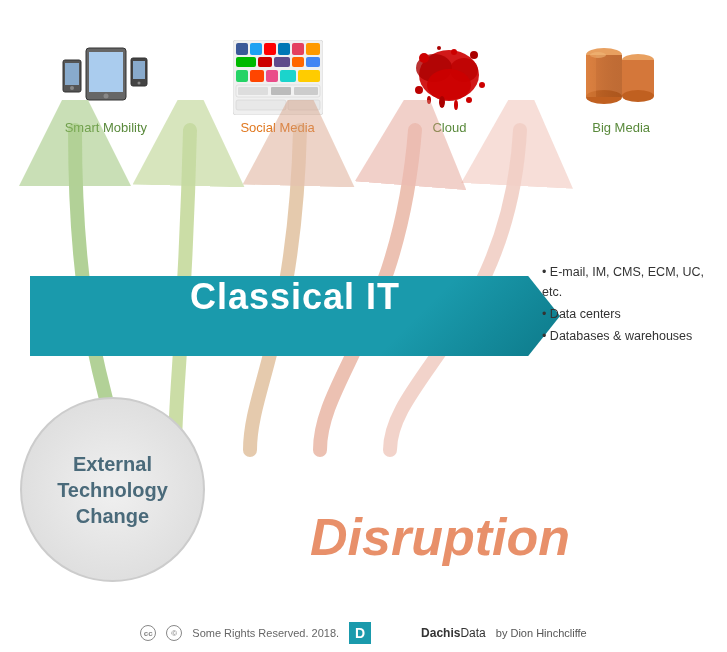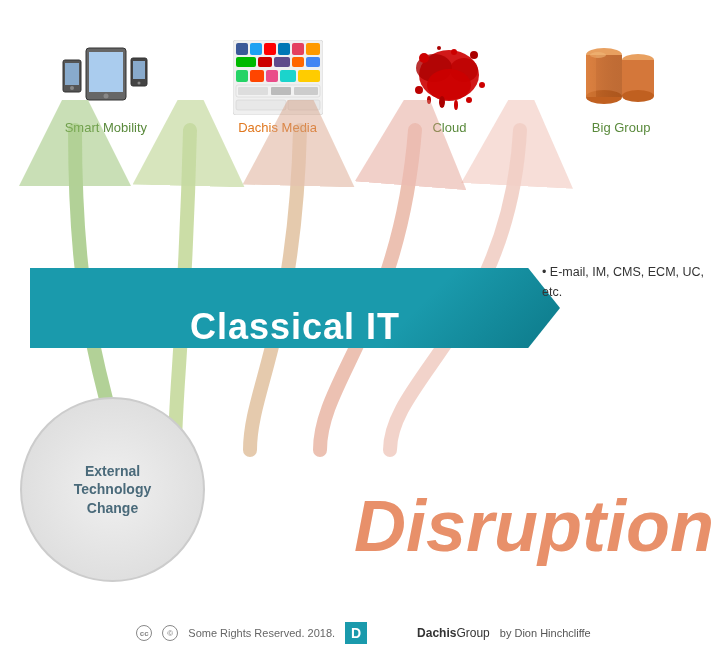--- a/index.html
+++ b/index.html
@@ -56,27 +56,27 @@
       top: 100px;
       left: 0;
       width: 727px;
       height: 420px;
       pointer-events: none;
     }
 
     
     .classical-it-bar {
       position: absolute;
-      top: 268px;
+      top: 276px;
       left: 30px;
       width: 530px;
       height: 80px;
       background: linear-gradient(135deg, #1a9aac 0%, #1a9aac 70%, #0d7a8a 100%);
       display: flex;
-      align-items: flex-end;
+      align-items: flex-start;
       justify-content: center;
       clip-path: polygon(0 0, 94% 0, 100% 50%, 94% 100%, 0 100%);
     }
 
     .classical-it-text {
       font-size: 36px;
       font-weight: bold;
       color: white;
       letter-spacing: 1px;
     }
@@ -106,37 +106,36 @@
       border-radius: 50%;
       background: radial-gradient(circle, #f0f0f0 0%, #d8d8d8 100%);
       border: 2px solid #ccc;
       display: flex;
       align-items: center;
       justify-content: center;
       text-align: center;
     }
 
     .etc-text {
-      font-size: 14px;
+      font-size: 20px;
       font-weight: bold;
       color: #4a6a7a;
       line-height: 1.3;
       padding: 10px;
     }
 
     
     .disruption-text {
       position: absolute;
       bottom: 85px;
       left: 310px;
-      font-size: 72px;
+      font-size: 52px;
       font-weight: bold;
       color: #e8906a;
       font-style: italic;
-      margin-left: 44px;
     }
 
     
     .footer {
       position: absolute;
       bottom: 8px;
       left: 0;
       right: 0;
       display: flex;
       align-items: center;
@@ -247,21 +246,21 @@
         <rect x="47" y="30" width="16" height="12" rx="2" fill="#1bd4cc"></rect>
         <rect x="65" y="30" width="22" height="12" rx="2" fill="#ffcc00"></rect>
         <rect x="3" y="45" width="84" height="12" rx="2" fill="#f2f2f2" stroke="#ccc" stroke-width="0.5"></rect>
         <rect x="5" y="47" width="30" height="8" rx="1" fill="#ddd"></rect>
         <rect x="38" y="47" width="20" height="8" rx="1" fill="#bbb"></rect>
         <rect x="61" y="47" width="24" height="8" rx="1" fill="#ccc"></rect>
         <rect x="3" y="60" width="50" height="10" rx="2" fill="#e8e8e8" stroke="#ccc" stroke-width="0.5"></rect>
         <rect x="55" y="60" width="32" height="10" rx="2" fill="#e8e8e8" stroke="#ccc" stroke-width="0.5"></rect>
       </svg>
     </div>
-    <span class="icon-label orange">Dachis Media</span>
+    <span class="icon-label orange">Social Media</span>
   </div>
 
 
   <div class="icon-item">
     <div class="icon-img">
 
       <svg viewBox="0 0 90 75" xmlns="http://www.w3.org/2000/svg">
         <ellipse cx="45" cy="35" rx="30" ry="25" fill="#cc0000" opacity="0.9"></ellipse>
         <ellipse cx="30" cy="28" rx="18" ry="14" fill="#aa0000" opacity="0.8"></ellipse>
         <ellipse cx="60" cy="30" rx="14" ry="12" fill="#bb0000" opacity="0.8"></ellipse>
@@ -300,21 +299,21 @@
         <ellipse cx="22" cy="15" rx="8" ry="3" fill="#f0b878" opacity="0.6"></ellipse>
         <rect x="10" y="15" width="10" height="42" fill="#e8904a" opacity="0.3"></rect>
         <defs>
           <linearGradient id="barrelGrad1" x1="0%" y1="0%" x2="100%" y2="0%">
             <stop offset="0%" style="stop-color:#e8904a;stop-opacity:0.4"></stop>
             <stop offset="100%" style="stop-color:#000;stop-opacity:0.2"></stop>
           </linearGradient>
         </defs>
       </svg>
     </div>
-    <span class="icon-label green">Big Group</span>
+    <span class="icon-label green">Big Media</span>
   </div>
 </div>
 
 <svg class="arrows-svg" viewBox="0 0 727 420" xmlns="http://www.w3.org/2000/svg">
   <defs>
     <marker id="arrow1" markerWidth="8" markerHeight="8" refX="4" refY="4" orient="auto">
       <path d="M0,0 L0,8 L8,4 z" fill="#8aba60" opacity="0.7"></path>
     </marker>
     <marker id="arrow2" markerWidth="8" markerHeight="8" refX="4" refY="4" orient="auto">
       <path d="M0,0 L0,8 L8,4 z" fill="#a8c870" opacity="0.7"></path>
@@ -340,20 +339,22 @@
 
   <path d="M 390 350 C 390 280, 510 220, 520 30" stroke="#e8b0a0" stroke-width="14" fill="none" opacity="0.55" stroke-linecap="round" marker-end="url(#arrow5)"></path>
 </svg>
 
 <div class="classical-it-bar">
   <span class="classical-it-text">Classical IT</span>
 </div>
 
 <div class="bullet-list">
   <p>• <span>E-mail, IM, CMS, ECM, UC, etc.</span></p>
+  <p>• <span>Data centers</span></p>
+  <p>• <span>Databases &amp; warehouses</span></p>
 </div>
 
 <div class="etc-circle">
   <div class="etc-text">
     External<br>Technology<br>Change
   </div>
 </div>
 
 <div class="disruption-text">Disruption</div>
 
@@ -361,17 +362,17 @@
   <div class="cc-icon">
     <span class="cc-circle">cc</span>
   </div>
   <div class="cc-icon">
     <span class="cc-circle">©</span>
   </div>
   <span>Some Rights Reserved. 2018.</span>
   <div class="dachis-logo">
     <span class="dachis-d">D</span>
     <span class="dachis-text">
-      <span class="dachis-group">Dachis</span><span>Group</span>
+      <span class="dachis-group">Dachis</span><span>Data</span>
     </span>
   </div>
   <span class="by-text">by Dion Hinchcliffe</span>
 </div>
 
 </body></html>

